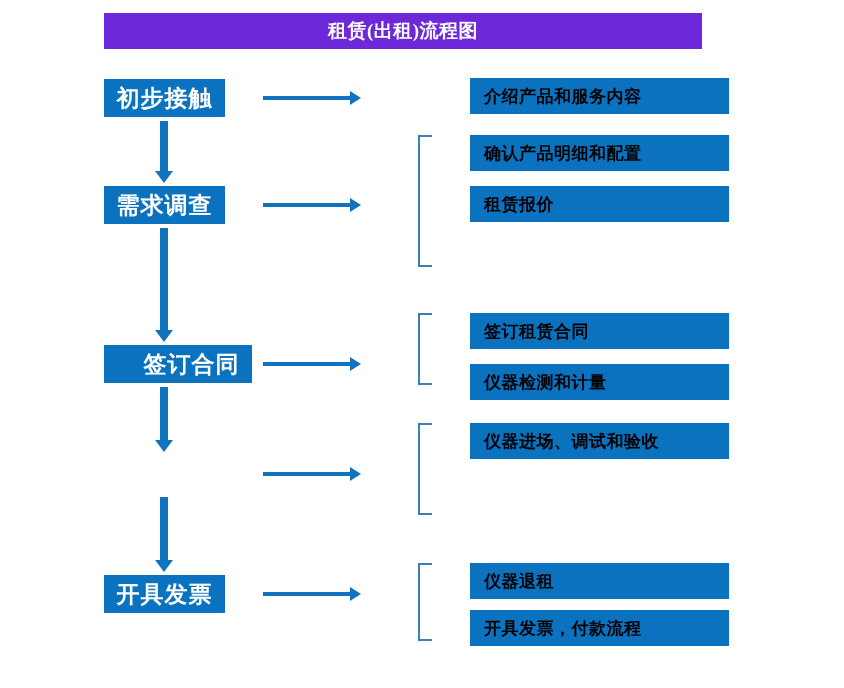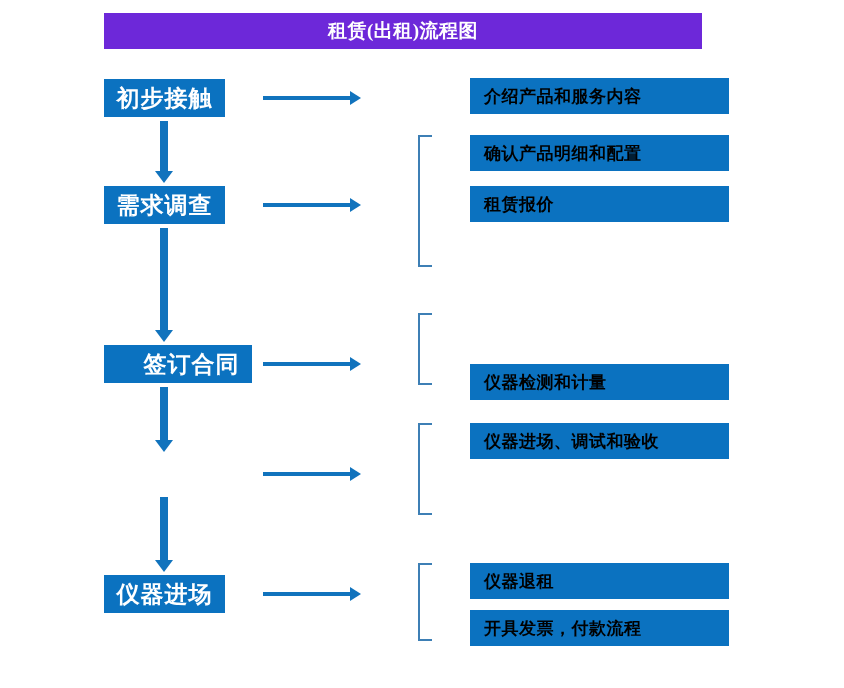--- a/index.html
+++ b/index.html
@@ -129,21 +129,21 @@
 </head>
 <body>
 
 <div id="canvas">
 
   <div class="title-bar">租赁(出租)流程图</div>
 
   <div class="stage-box" style="top:79px;">初步接触</div>
   <div class="stage-box" style="top:186px;">需求调查</div>
   <div class="stage-box" style="top:345px;padding-left:27px;">签订合同</div>
-  <div class="stage-box" style="top:575px;">仪器进场</div>
+  <div class="stage-box" style="top:575px;">开具发票</div>
 
   <div class="v-arrow" style="left:155px; top:121px; height:62px;">
     <span class="shaft" style="height:50px;"></span>
     <span class="head"></span>
   </div>
   <div class="v-arrow" style="left:155px; top:228px; height:114px;">
     <span class="shaft" style="height:102px;"></span>
     <span class="head"></span>
   </div>
   <div class="v-arrow" style="left:155px; top:387px; height:65px;">
@@ -176,20 +176,21 @@
     <span class="head"></span>
   </div>
 
   <div class="detail-box" style="top:78px;">介绍产品和服务内容</div>
 
   <div class="bracket" style="left:418px; top:135px; height:132px;"></div>
   <div class="detail-box" style="top:186px;">租赁报价</div>
   <div class="detail-box" style="top:135px;">确认产品明细和配置</div>
 
   <div class="bracket" style="left:418px; top:313px; height:72px;"></div>
+  <div class="detail-box" style="top:313px;">签订租赁合同</div>
   <div class="detail-box" style="top:364px;">仪器检测和计量</div>
 
   <div class="bracket" style="left:418px; top:423px; height:92px;"></div>
   <div class="detail-box" style="top:423px;">仪器进场、调试和验收</div>
 
   <div class="bracket" style="left:418px; top:563px; height:78px;"></div>
   <div class="detail-box" style="top:563px;">仪器退租</div>
   <div class="detail-box" style="top:610px;">开具发票，付款流程</div>
 
 </div>

